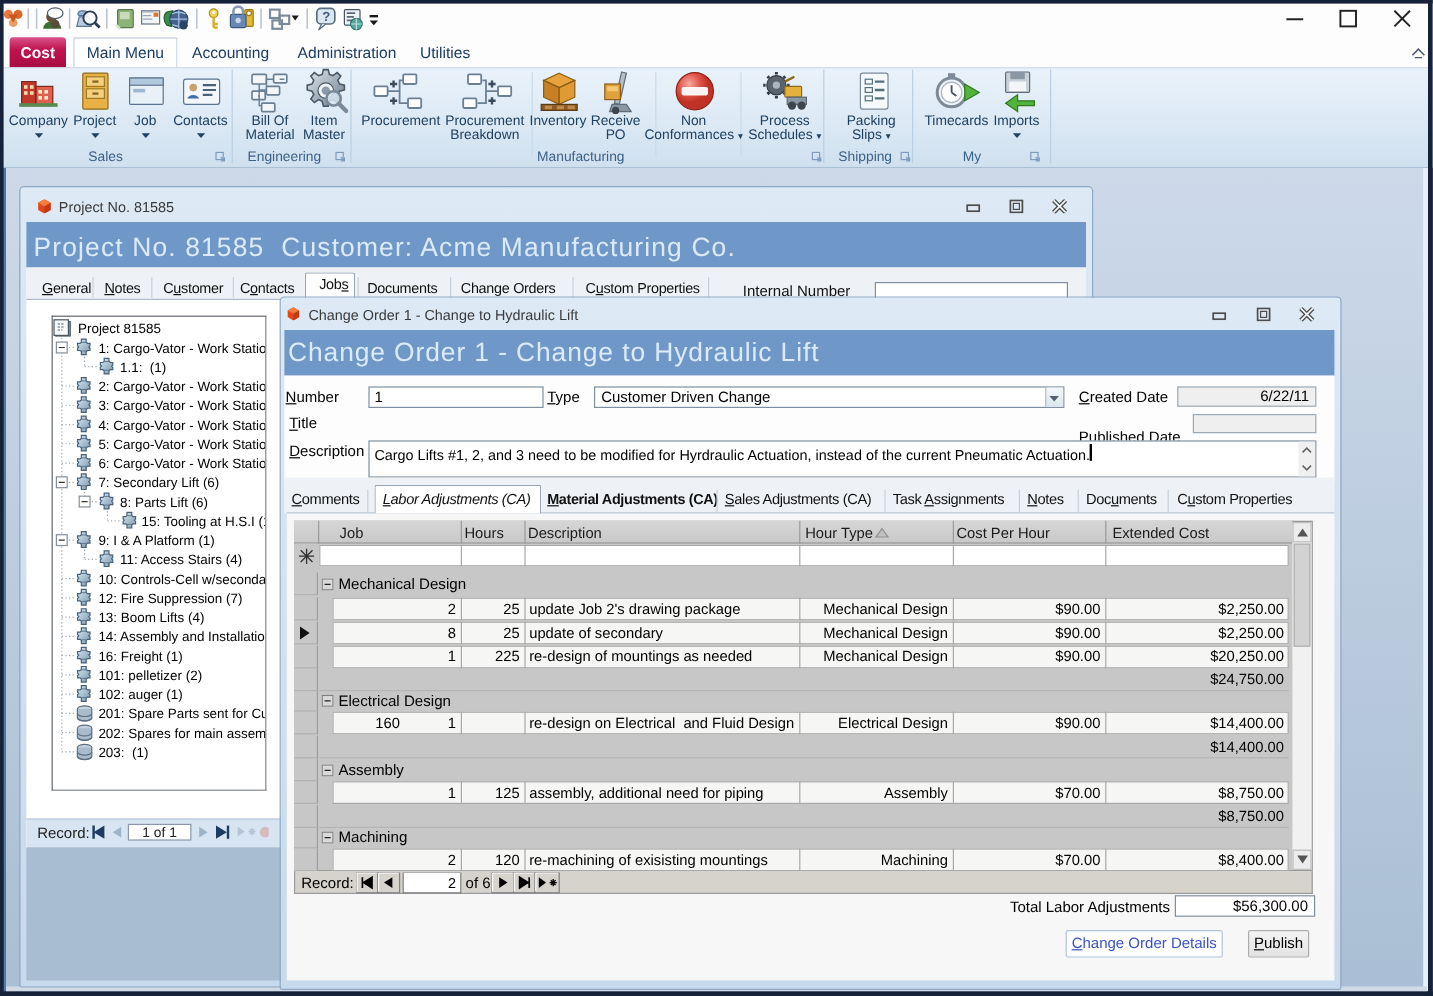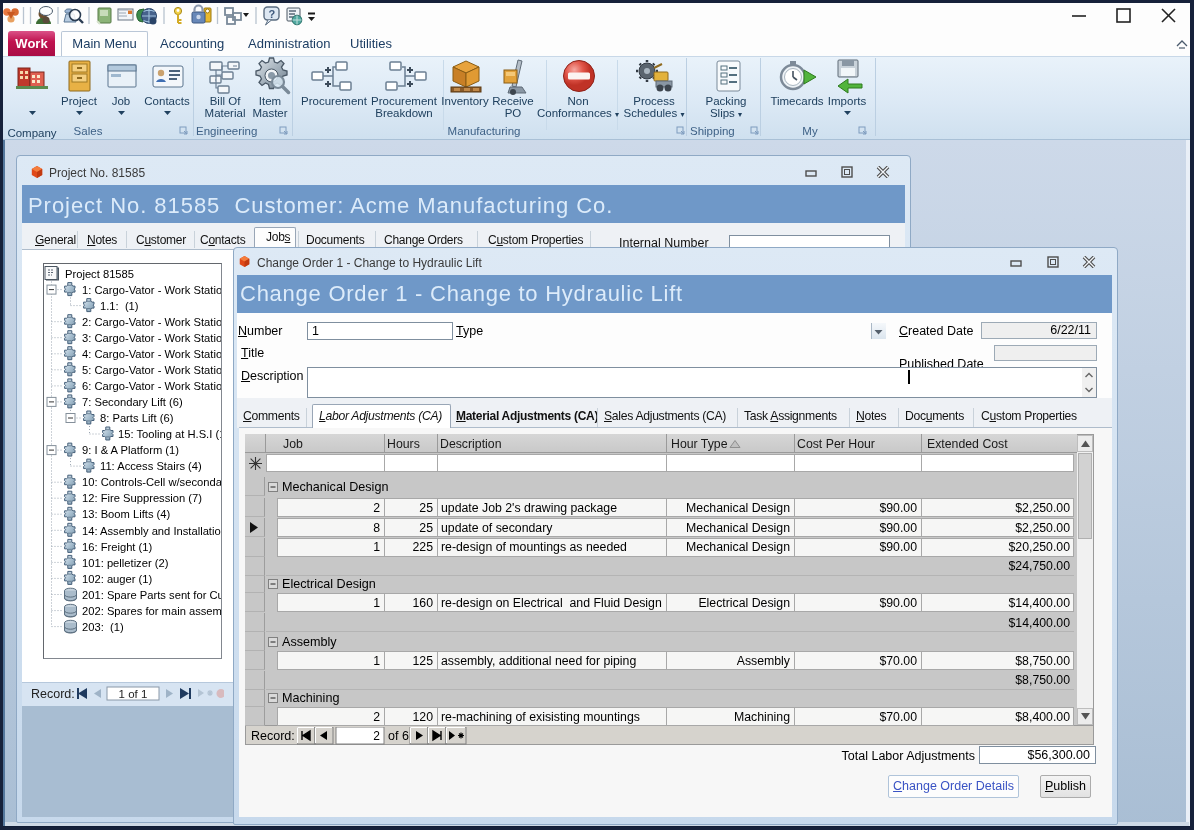--- a/index.html
+++ b/index.html
@@ -84,21 +84,21 @@
   <rect x="287" y="8" width="13" height="13" rx="1" fill="#eef2f6" stroke="#4a5662"></rect>
   <path d="M289 11 h7 M289 14 h6 M289 17 h7" stroke="#5a6a7a" stroke-width="1.4"></path>
   <circle cx="297" cy="20" r="4.8" fill="#50a8a0" stroke="#2a7068"></circle>
   <path d="M292.5 20 h9 M297 15.5 v9" stroke="#bfe0dc" stroke-width="1"></path>
 
   <path d="M308 13.5 h7" stroke="#1a1a1a" stroke-width="2"></path>
   <path d="M308 17 h7 l-3.5 4 z" fill="#1a1a1a"></path>
 </svg>
 
 <div class="abs" style="left:0;top:31px;width:1194px;height:25px;background:#fdfdfd;"></div>
-<div class="abs" style="left:8px;top:31px;width:47px;height:25px;background:linear-gradient(#da5288,#c0134f 42%,#a90c44);border-radius:3px 3px 0 0;color:#fff;font-size:13px;font-weight:bold;text-align:center;line-height:25px;">Work</div>
+<div class="abs" style="left:8px;top:31px;width:47px;height:25px;background:linear-gradient(#da5288,#c0134f 42%,#a90c44);border-radius:3px 3px 0 0;color:#fff;font-size:13px;font-weight:bold;text-align:center;line-height:25px;">Cost</div>
 <div class="abs" style="left:61px;top:31px;width:87px;height:25px;background:#fefefe;border:1px solid #bac7d7;border-bottom:none;border-radius:2px 2px 0 0;color:#1c3d63;font-size:13px;text-align:center;line-height:24px;">Main Menu</div>
 <div class="lbl" style="left:160px;top:36px;color:#1c3d63;font-size:13px;">Accounting</div>
 <div class="lbl" style="left:248px;top:36px;color:#1c3d63;font-size:13px;">Administration</div>
 <div class="lbl" style="left:350px;top:36px;color:#1c3d63;font-size:13px;">Utilities</div>
 <svg class="abs" style="left:1174px;top:38px;" width="16" height="12" viewBox="0 0 16 12">
   <path d="M3 8 L8 3 L13 8" fill="none" stroke="#4a5a6c" stroke-width="1.3"></path>
   <path d="M5 10 h6" stroke="#4a5a6c" stroke-width="1.2"></path>
 </svg>
 
 <div class="abs" style="left:0;top:56px;width:1194px;height:84px;background:linear-gradient(#e9f2fa,#dcE9f5 55%,#cfe0ef);border-top:1px solid #c8d8e8;border-bottom:1px solid #a9c0d6;"></div>
@@ -106,23 +106,23 @@
 <div class="abs" style="left:193px;top:58px;width:1px;height:78px;background:#bbcfe2;"></div>
 <div class="abs" style="left:292px;top:58px;width:1px;height:78px;background:#bbcfe2;"></div>
 <div class="abs" style="left:686px;top:58px;width:1px;height:78px;background:#bbcfe2;"></div>
 <div class="abs" style="left:760px;top:58px;width:1px;height:78px;background:#bbcfe2;"></div>
 <div class="abs" style="left:875px;top:58px;width:1px;height:78px;background:#bbcfe2;"></div>
 <div class="abs" style="left:443px;top:60px;width:1px;height:70px;background:#c8daea;"></div>
 <div class="abs" style="left:546px;top:60px;width:1px;height:70px;background:#c8daea;"></div>
 <div class="abs" style="left:617px;top:60px;width:1px;height:70px;background:#c8daea;"></div>
 
 <div class="lbl" style="left:0;top:125px;width:176px;text-align:center;font-size:11.5px;color:#3e6186;">Sales</div>
-<div class="lbl" style="left:196px;top:125px;width:82px;text-align:left;font-size:11.5px;color:#3e6186;">Engineering</div>
+<div class="lbl" style="left:196px;top:125px;width:82px;text-align:center;font-size:11.5px;color:#3e6186;">Engineering</div>
 <div class="lbl" style="left:296px;top:125px;width:376px;text-align:center;font-size:11.5px;color:#3e6186;">Manufacturing</div>
-<div class="lbl" style="left:690px;top:125px;width:62px;font-size:11.5px;color:#3e6186;">Shipping</div>
+<div class="lbl" style="left:690px;top:125px;width:62px;text-align:center;font-size:11.5px;color:#3e6186;">Shipping</div>
 <div class="lbl" style="left:766px;top:125px;width:88px;text-align:center;font-size:11.5px;color:#3e6186;">My</div>
 
 <svg class="abs" style="left:179px;top:126px" width="10" height="10">
       <rect x="1" y="1" width="6" height="6" fill="none" stroke="#7e9cbe"></rect>
       <path d="M5 5 l3 3 M8 5 v3 h-3" stroke="#7e9cbe" fill="none"></path>
     </svg>
 <svg class="abs" style="left:279px;top:126px" width="10" height="10">
       <rect x="1" y="1" width="6" height="6" fill="none" stroke="#7e9cbe"></rect>
       <path d="M5 5 l3 3 M8 5 v3 h-3" stroke="#7e9cbe" fill="none"></path>
     </svg>
@@ -132,21 +132,21 @@
     </svg>
 <svg class="abs" style="left:750px;top:126px" width="10" height="10">
       <rect x="1" y="1" width="6" height="6" fill="none" stroke="#7e9cbe"></rect>
       <path d="M5 5 l3 3 M8 5 v3 h-3" stroke="#7e9cbe" fill="none"></path>
     </svg>
 <svg class="abs" style="left:858px;top:126px" width="10" height="10">
       <rect x="1" y="1" width="6" height="6" fill="none" stroke="#7e9cbe"></rect>
       <path d="M5 5 l3 3 M8 5 v3 h-3" stroke="#7e9cbe" fill="none"></path>
     </svg>
 
-<div class="lbl" style="left:2px;top:95px;width:60px;text-align:center;font-size:11.5px;color:#20415f;margin-top:32px;">Company</div>
+<div class="lbl" style="left:2px;top:95px;width:60px;text-align:center;font-size:11.5px;color:#20415f;">Company</div>
 <div class="lbl" style="left:54px;top:95px;width:50px;text-align:center;font-size:11.5px;color:#20415f;">Project</div>
 <div class="lbl" style="left:101px;top:95px;width:40px;text-align:center;font-size:11.5px;color:#20415f;">Job</div>
 <div class="lbl" style="left:137px;top:95px;width:60px;text-align:center;font-size:11.5px;color:#20415f;">Contacts</div>
 <svg class="abs" style="left:28px;top:110px" width="9" height="6">
       <path d="M1 1 h7 l-3.5 4 z" fill="#20415f"></path>
     </svg>
 <svg class="abs" style="left:75px;top:110px" width="9" height="6">
       <path d="M1 1 h7 l-3.5 4 z" fill="#20415f"></path>
     </svg>
 <svg class="abs" style="left:117px;top:110px" width="9" height="6">
@@ -506,31 +506,33 @@
       </g>
 </svg>
 
 <div class="abs" style="left:237px;top:275px;width:875px;height:38px;background:#6f98c8;"></div>
 <div class="lbl" style="left:240px;top:281px;font-size:22px;letter-spacing:0.75px;color:#dcebfa;">Change Order 1 - Change to Hydraulic Lift</div>
 
 <div class="abs" style="left:237px;top:313px;width:875px;height:92px;background:#fdfdfd;"></div>
 <div class="lbl" style="left:238px;top:324px;font-size:12.5px;color:#000;"><span class="u">N</span>umber</div>
 <div class="abs" style="left:307px;top:322px;width:146px;height:18px;background:#fff;border:1px solid #7f8f9f;font-size:12.5px;color:#000;line-height:16px;padding-left:4px;">1</div>
 <div class="lbl" style="left:456px;top:324px;font-size:12.5px;color:#000;"><span class="u">T</span>ype</div>
+<div class="abs" style="left:495px;top:322px;width:392px;height:18px;background:#fff;border:1px solid #7f8f9f;font-size:12.5px;color:#000;line-height:16px;padding-left:5px;">Customer Driven Change</div>
 <div class="abs" style="left:871px;top:323px;width:15px;height:16px;background:linear-gradient(#f5f8fb,#dbe5ee);border-left:1px solid #aab8c6;"></div>
 <svg class="abs" style="left:873px;top:329px" width="11" height="6">
       <path d="M1.5 1 h8 l-4 4.5 z" fill="#55606c"></path>
     </svg>
 <div class="lbl" style="left:899px;top:324px;font-size:12.5px;color:#000;"><span class="u">C</span>reated Date</div>
 <div class="abs" style="left:981px;top:322px;width:116px;height:17px;background:#efefef;border:1px solid #9daab6;font-size:12.5px;color:#000;line-height:15px;text-align:right;padding-right:5px;">6/22/11</div>
 <div class="lbl" style="left:241px;top:346px;font-size:12.5px;color:#000;"><span class="u">T</span>itle</div>
 <div class="lbl" style="left:899px;top:357px;font-size:12.5px;color:#000;">Published Date</div>
 <div class="abs" style="left:994px;top:345px;width:103px;height:16px;background:#efefef;border:1px solid #9daab6;"></div>
 <div class="lbl" style="left:241px;top:369px;font-size:12.5px;color:#000;"><span class="u">D</span>escription</div>
 <div class="abs" style="left:307px;top:367px;width:790px;height:31px;background:#fff;border:1px solid #7f8f9f;"></div>
+<div class="lbl" style="left:312px;top:372px;font-size:12px;color:#000;">Cargo Lifts #1, 2, and 3 need to be modified for Hyrdraulic Actuation, instead of the current Pneumatic Actuation.</div>
 <div class="abs" style="left:908px;top:370px;width:1.5px;height:14px;background:#000;"></div>
 <div class="abs" style="left:1082px;top:368px;width:14px;height:29px;background:#f0f0f0;"></div>
 <svg class="abs" style="left:1083px;top:369px" width="12" height="27" viewBox="0 0 12 27">
       <path d="M2.5 8 L6 4.5 L9.5 8" fill="none" stroke="#666" stroke-width="1.4"></path>
       <path d="M2.5 19 L6 22.5 L9.5 19" fill="none" stroke="#666" stroke-width="1.4"></path>
     </svg>
 
 <div class="abs" style="left:237px;top:398px;width:875px;height:30px;background:#eef1f5;"></div>
 <div class="abs" style="left:239px;top:427px;width:873px;height:1px;background:#aebccb;"></div>
 <div class="abs" style="left:312px;top:404px;width:139px;height:24px;background:#fff;border:1px solid #99a6b6;border-bottom:none;border-radius:2px 2px 0 0;"></div>
@@ -643,21 +645,21 @@
       <line x1="2.5" y1="5" x2="7.5" y2="5" stroke="#222"></line>
     </svg>
 <div class="lbl" style="left:282px;top:577.2px;font-size:12.6px;color:#000;">Electrical Design</div>
 <div class="abs" style="left:277px;top:593.2px;width:797px;height:19.0px;background:#f6f6f5;border:1px solid #a8a8a8;"></div>
 <div class="abs" style="left:384px;top:593.2px;width:1px;height:19.0px;background:#a8a8a8;"></div>
 <div class="abs" style="left:437px;top:593.2px;width:1px;height:19.0px;background:#a8a8a8;"></div>
 <div class="abs" style="left:666px;top:593.2px;width:1px;height:19.0px;background:#a8a8a8;"></div>
 <div class="abs" style="left:794px;top:593.2px;width:1px;height:19.0px;background:#a8a8a8;"></div>
 <div class="abs" style="left:921px;top:593.2px;width:1px;height:19.0px;background:#a8a8a8;"></div>
 <div class="lbl" style="left:160px;top:595.7px;width:220px;text-align:right;font-size:12.3px;color:#000;">1</div>
-<div class="lbl" style="left:213px;top:595.7px;width:220px;text-align:right;font-size:12.3px;color:#000;">160</div>
+<div class="lbl" style="left:213px;top:595.7px;width:220px;text-align:center;font-size:12.3px;color:#000;">160</div>
 <div class="lbl" style="left:441px;top:595.7px;font-size:12.3px;color:#000;">re-design on Electrical&nbsp; and Fluid Design</div>
 <div class="lbl" style="left:570px;top:595.7px;width:220px;text-align:right;font-size:12.3px;color:#000;">Electrical Design</div>
 <div class="lbl" style="left:697px;top:595.7px;width:220px;text-align:right;font-size:12.3px;color:#000;">$90.00</div>
 <div class="lbl" style="left:850px;top:595.7px;width:220px;text-align:right;font-size:12.3px;color:#000;">$14,400.00</div>
 <div class="lbl" style="left:850px;top:615.5px;width:220px;text-align:right;font-size:12.3px;color:#000;">$14,400.00</div>
 <div class="abs" style="left:266px;top:631.2px;width:808px;height:1px;background:#b4b4b4;"></div>
 <svg class="abs" style="left:268px;top:636.5px" width="10" height="10">
       <rect x="0.5" y="0.5" width="9" height="9" fill="#d9d9d9" stroke="#808080"></rect>
       <line x1="2.5" y1="5" x2="7.5" y2="5" stroke="#222"></line>
     </svg>

